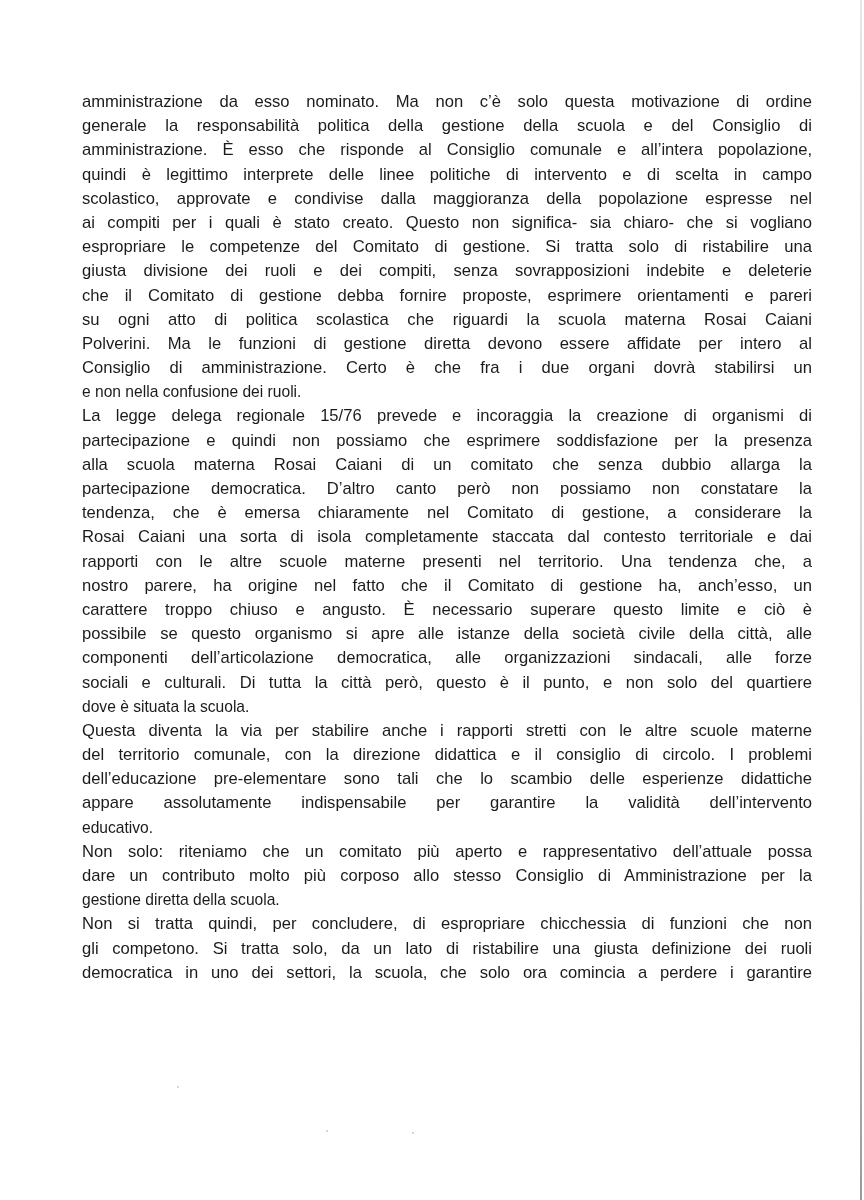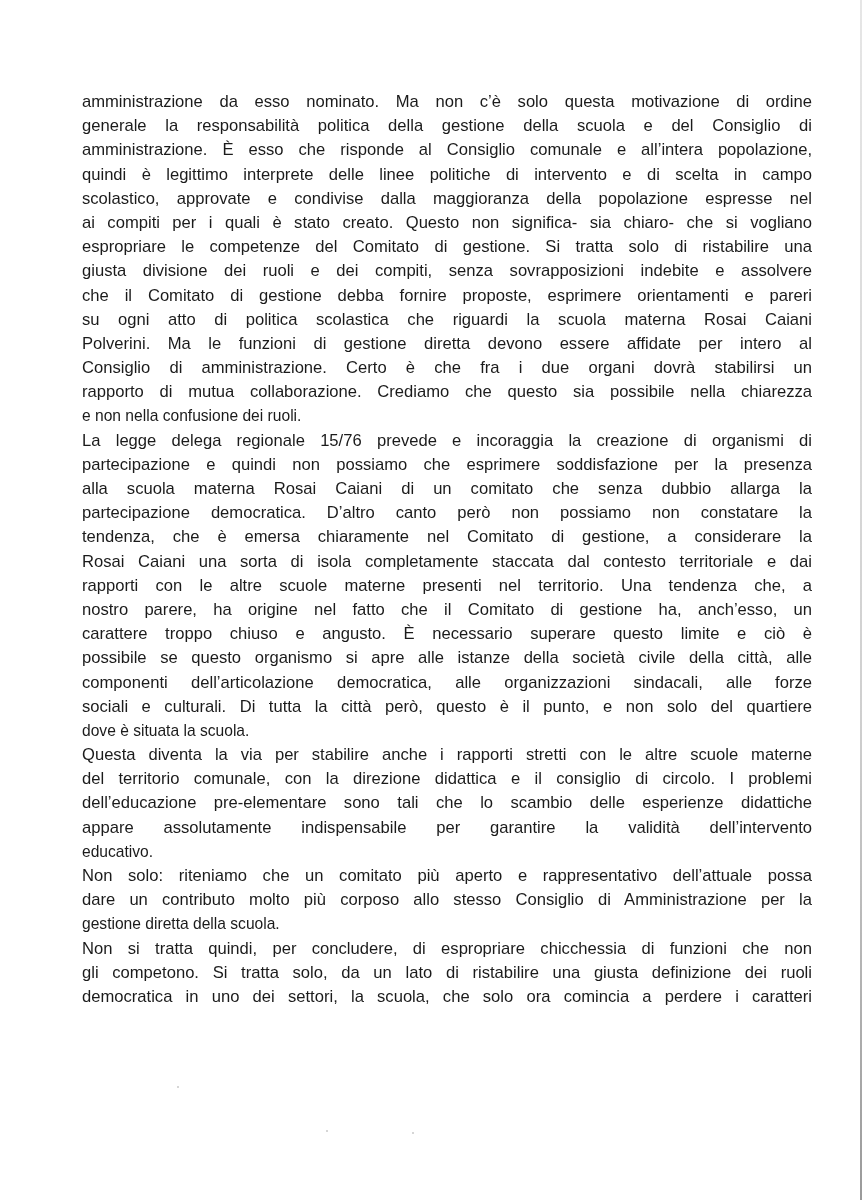--- a/index.html
+++ b/index.html
@@ -66,26 +66,25 @@
   <div class="right-edge"></div>
 
   <div class="text-block" id="text-block">
       <div class="line j">amministrazione da esso nominato. Ma non c’è solo questa motivazione di ordine</div>
       <div class="line j">generale la responsabilità politica della gestione della scuola e del Consiglio di</div>
       <div class="line j">amministrazione. È esso che risponde al Consiglio comunale e all’intera popolazione,</div>
       <div class="line j">quindi è legittimo interprete delle linee politiche di intervento e di scelta in campo</div>
       <div class="line j">scolastico, approvate e condivise dalla maggioranza della popolazione espresse nel</div>
       <div class="line j">ai compiti per i quali è stato creato. Questo non significa- sia chiaro- che si vogliano</div>
       <div class="line j">espropriare le competenze del Comitato di gestione. Si tratta solo di ristabilire una</div>
-      <div class="line j">giusta divisione dei ruoli e dei compiti, senza sovrapposizioni indebite e assolvere</div>
+      <div class="line j">giusta divisione dei ruoli e dei compiti, senza sovrapposizioni indebite e deleterie</div>
       <div class="line j">che il Comitato di gestione debba fornire proposte, esprimere orientamenti e pareri</div>
       <div class="line j">su ogni atto di politica scolastica che riguardi la scuola materna Rosai Caiani</div>
       <div class="line j">Polverini. Ma le funzioni di gestione diretta devono essere affidate per intero al</div>
       <div class="line j">Consiglio di amministrazione. Certo è che fra i due organi dovrà stabilirsi un</div>
-      <div class="line j">rapporto di mutua collaborazione. Crediamo che questo sia possibile nella chiarezza</div>
       <div class="line l" style="transform: scaleX(0.94);">e non nella confusione dei ruoli.</div>
       <div class="line j">La legge delega regionale 15/76 prevede e incoraggia la creazione di organismi di</div>
       <div class="line j">partecipazione e quindi non possiamo che esprimere soddisfazione per la presenza</div>
       <div class="line j">alla scuola materna Rosai Caiani di un comitato che senza dubbio allarga la</div>
       <div class="line j">partecipazione democratica. D’altro canto però non possiamo non constatare la</div>
       <div class="line j">tendenza, che è emersa chiaramente nel Comitato di gestione, a considerare la</div>
       <div class="line j">Rosai Caiani una sorta di isola completamente staccata dal contesto territoriale e dai</div>
       <div class="line j">rapporti con le altre scuole materne presenti nel territorio. Una tendenza che, a</div>
       <div class="line j">nostro parere, ha origine nel fatto che il Comitato di gestione ha, anch’esso, un</div>
       <div class="line j">carattere troppo chiuso e angusto. È necessario superare questo limite e ciò è</div>
@@ -96,19 +95,19 @@
       <div class="line j">Questa diventa la via per stabilire anche i rapporti stretti con le altre scuole materne</div>
       <div class="line j">del territorio comunale, con la direzione didattica e il consiglio di circolo. I problemi</div>
       <div class="line j">dell’educazione pre-elementare sono tali che lo scambio delle esperienze didattiche</div>
       <div class="line j">appare assolutamente indispensabile per garantire la validità dell’intervento</div>
       <div class="line l" style="transform: scaleX(0.94);">educativo.</div>
       <div class="line j">Non solo: riteniamo che un comitato più aperto e rappresentativo dell’attuale possa</div>
       <div class="line j">dare un contributo molto più corposo allo stesso Consiglio di Amministrazione per la</div>
       <div class="line l" style="transform: scaleX(0.94);">gestione diretta della scuola.</div>
       <div class="line j">Non si tratta quindi, per concludere, di espropriare chicchessia di funzioni che non</div>
       <div class="line j">gli competono. Si tratta solo, da un lato di ristabilire una giusta definizione dei ruoli</div>
-      <div class="line j">democratica in uno dei settori, la scuola, che solo ora comincia a perdere i caratteri</div>
+      <div class="line j">democratica in uno dei settori, la scuola, che solo ora comincia a perdere i garantire</div>
     </div>
 
   <div class="speck" style="left:326px; top:1130px;"></div>
   <div class="speck" style="left:412px; top:1132px;"></div>
   <div class="speck" style="left:177px; top:1086px;"></div>
 </div>
 
 </body></html>

